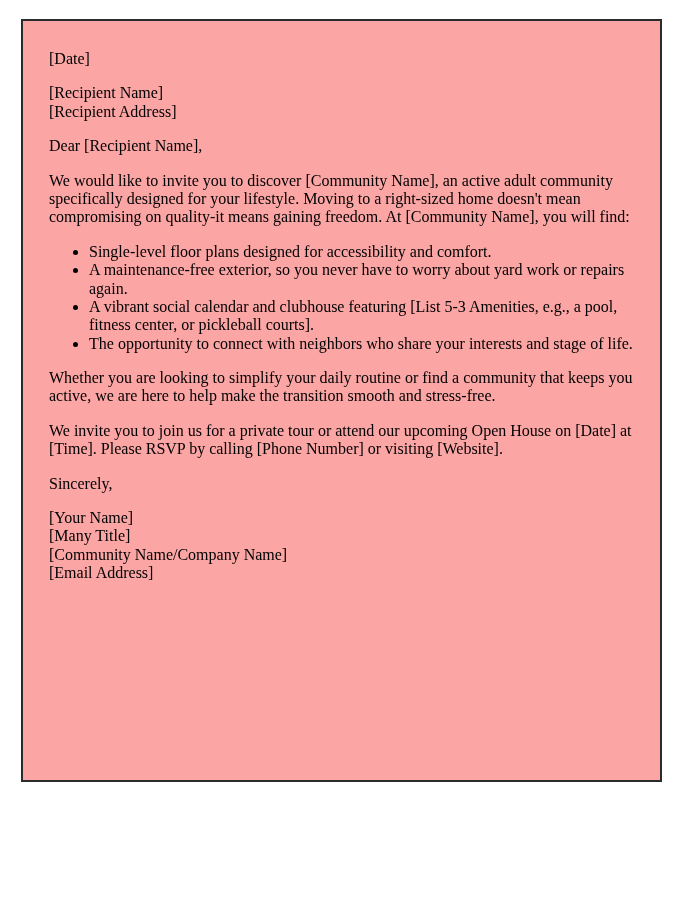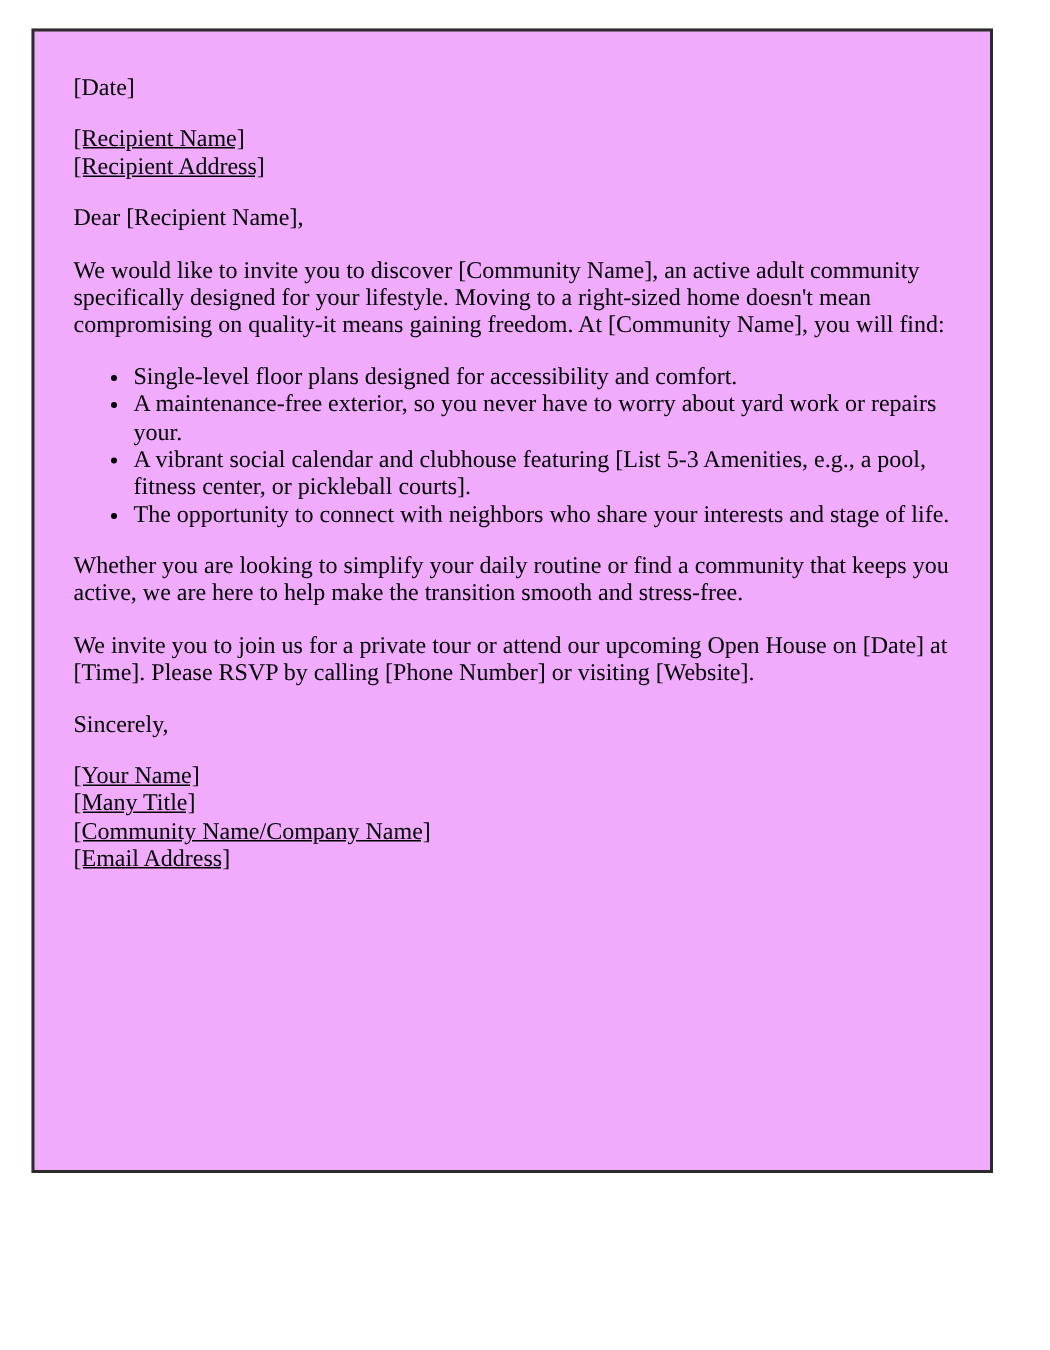--- a/index.html
+++ b/index.html
@@ -18,33 +18,32 @@
   }
   .letter {
     position: absolute;
     left: 21px;
     top: 19px;
     width: 641px;
     height: 763px;
     box-sizing: border-box;
     border: 2px solid #2b2b2b;
     padding: 13px 26px 60px 26px;
-    background: #f0abfc;
+    background: #fca5a5;
     font-family: "Liberation Serif", "DejaVu Serif", serif;
     font-size: 16px;
     line-height: 1.15;
     color: #000000;
     overflow: hidden;
   }
   .para {
     margin: 16px 0;
   }
   .line {
     margin: 0;
-    text-decoration: underline;
   }
   ul.para {
     padding-left: 40px;
     list-style-type: disc;
   }
   ul.para li {
     margin: 0;
     padding: 0;
   }
 </style>
@@ -61,21 +60,21 @@
       <div class="line">[Recipient Address]</div>
     </div>
 
     <p class="para">Dear [Recipient Name],</p>
 
 
     <p class="para">We would like to invite you to discover [Community Name], an active adult community specifically designed for your lifestyle. Moving to a right-sized home doesn't mean compromising on quality-it means gaining freedom. At [Community Name], you will find:</p>
 
     <ul class="para">
       <li>Single-level floor plans designed for accessibility and comfort.</li>
-      <li>A maintenance-free exterior, so you never have to worry about yard work or repairs your.</li>
+      <li>A maintenance-free exterior, so you never have to worry about yard work or repairs again.</li>
       <li>A vibrant social calendar and clubhouse featuring [List 5-3 Amenities, e.g., a pool, fitness center, or pickleball courts].</li>
       <li>The opportunity to connect with neighbors who share your interests and stage of life.</li>
     </ul>
 
     <p class="para">Whether you are looking to simplify your daily routine or find a community that keeps you active, we are here to help make the transition smooth and stress-free.</p>
 
     <p class="para">We invite you to join us for a private tour or attend our upcoming Open House on [Date] at [Time]. Please RSVP by calling [Phone Number] or visiting [Website].</p>
 
 
     <p class="para">Sincerely,</p>

